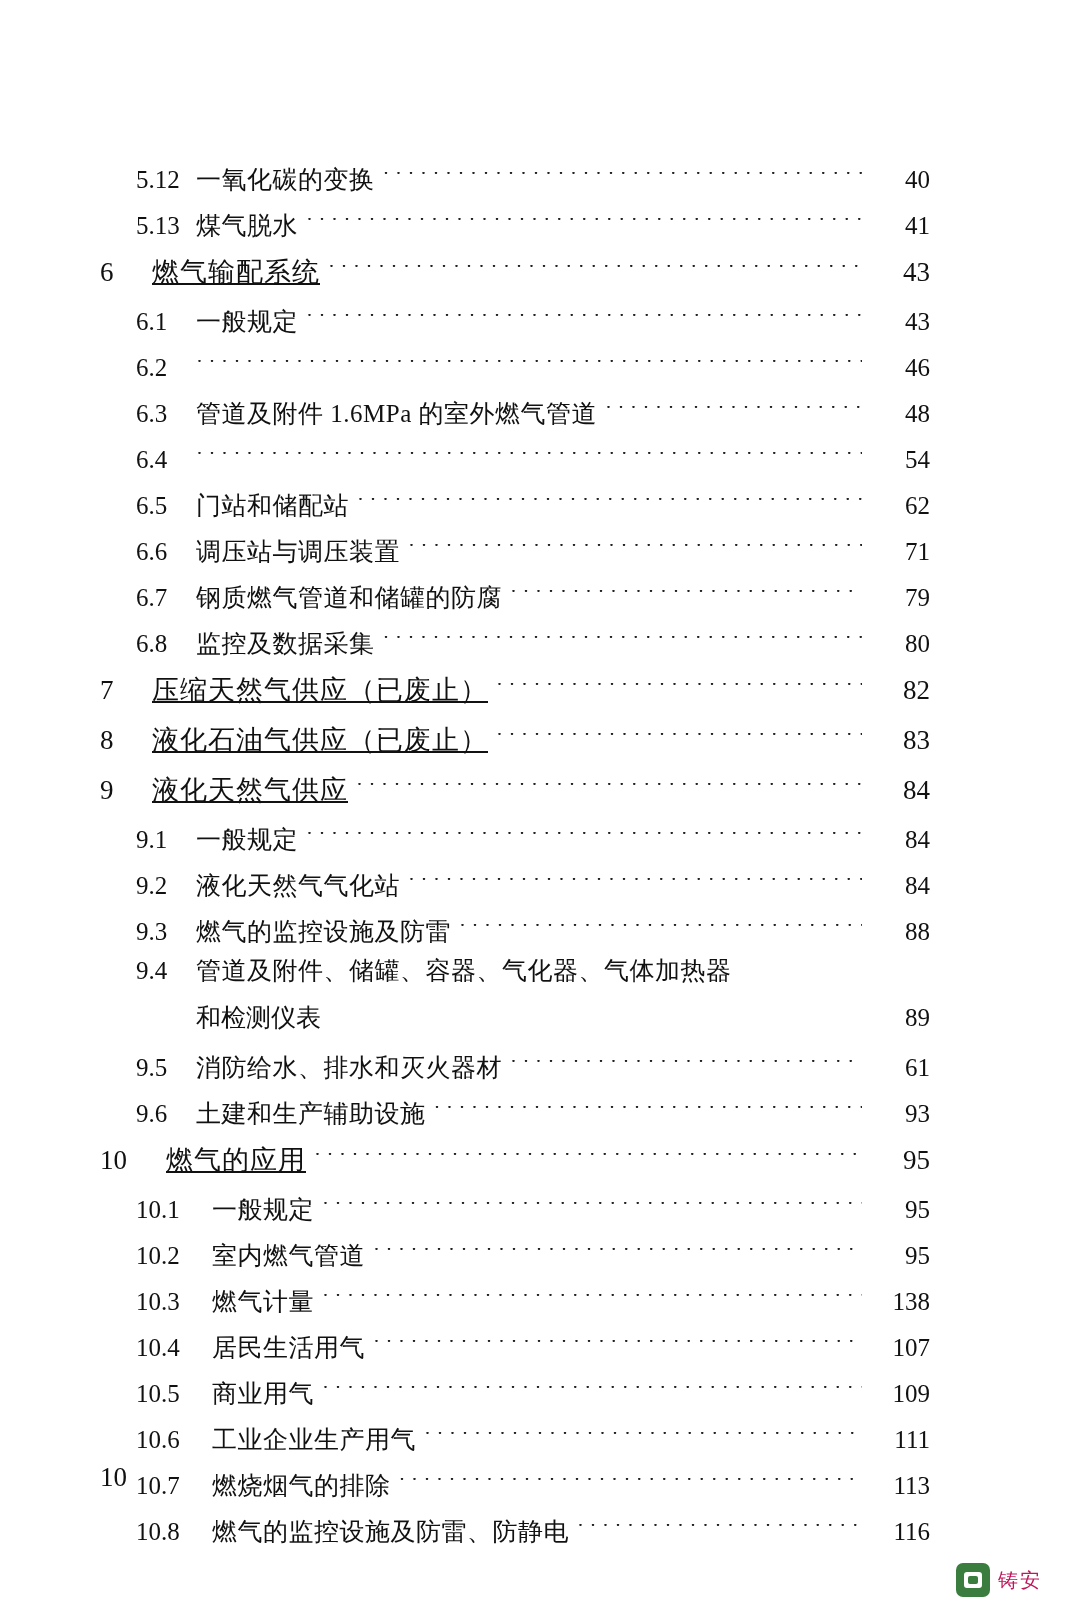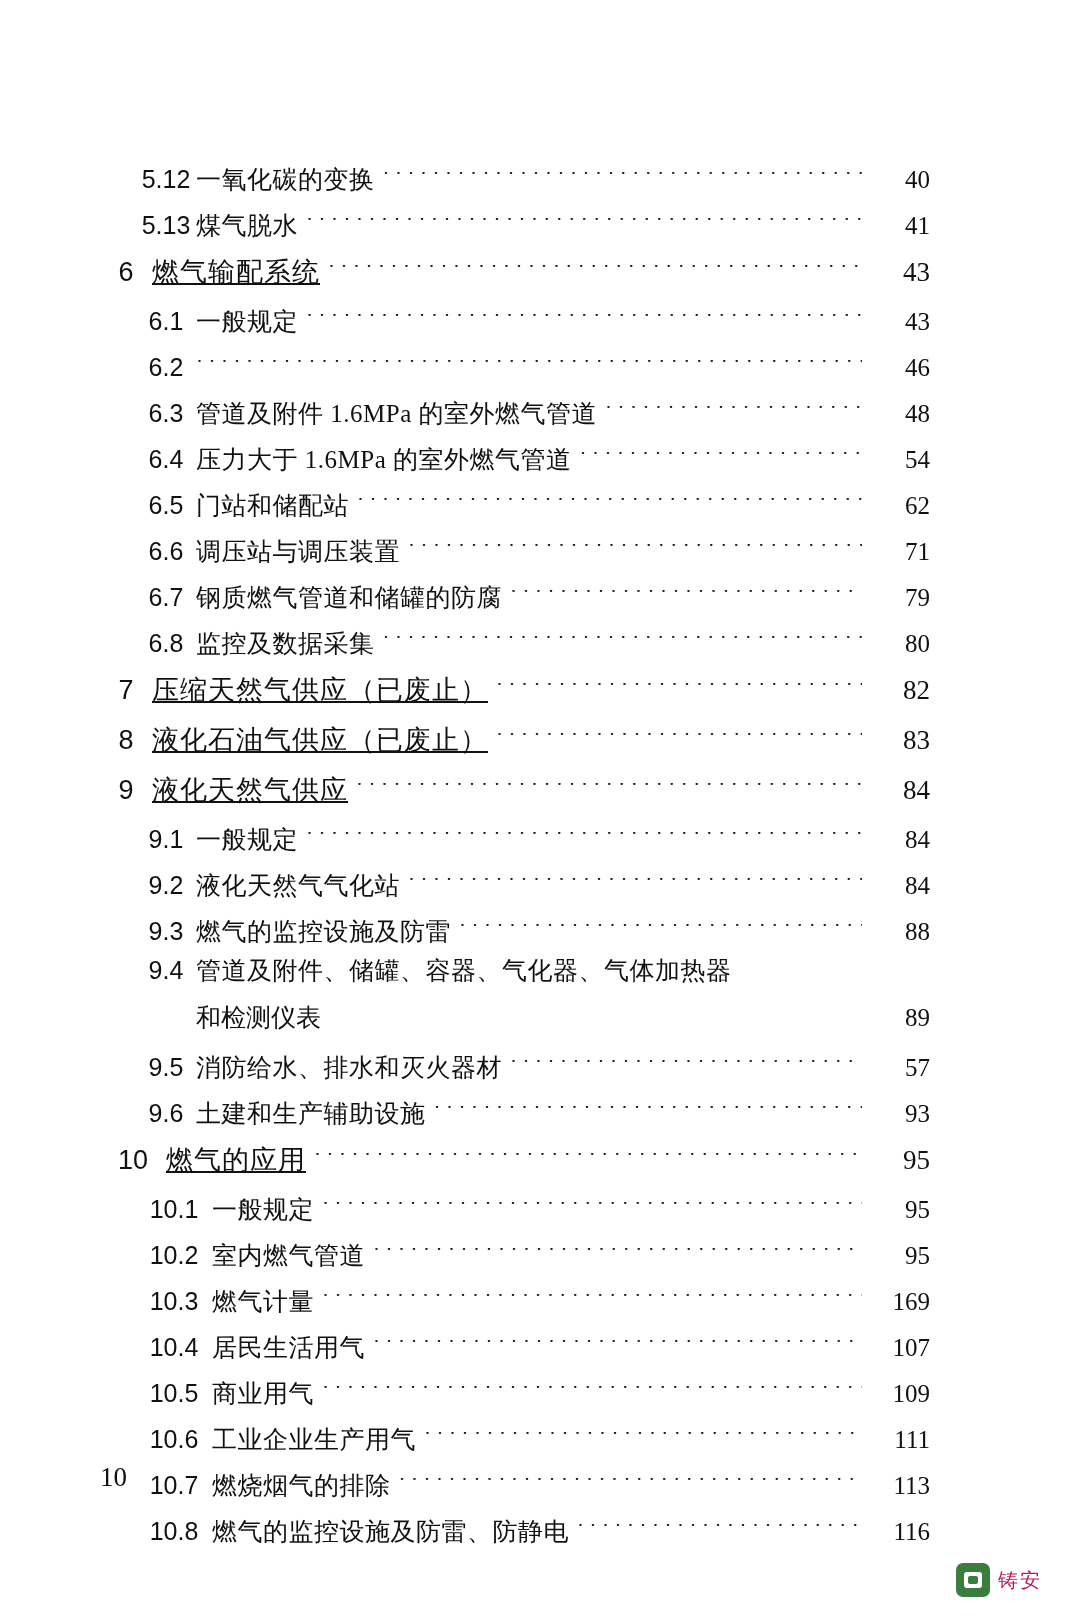--- a/index.html
+++ b/index.html
@@ -29,23 +29,23 @@
   }
   .row {
     display: flex;
     align-items: baseline;
     width: 100%;
     margin-bottom: 14px;
     line-height: 1.0;
   }
   .num {
     flex: 0 0 auto;
-    text-align: center;
+    text-align: left;
     white-space: pre;
-    font-family: Liberation Sans, sans-serif;
+    font-family: Liberation Serif, serif;
   }
   .title {
     flex: 0 0 auto;
     white-space: pre;
     padding-right: 8px;
   }
   .leader {
     flex: 1 1 auto;
     overflow: hidden;
     white-space: nowrap;
@@ -179,21 +179,20 @@
         <span class="pageno">46</span>
       </div>
       <div class="row lvl2">
         <span class="num">6.3</span>
         <span class="title">管道及附件 1.6MPa 的室外燃气管道</span>
         <span class="leader"></span>
         <span class="pageno">48</span>
       </div>
       <div class="row lvl2">
         <span class="num">6.4</span>
-        <span class="title">压力大于 1.6MPa 的室外燃气管道</span>
         <span class="leader"></span>
         <span class="pageno">54</span>
       </div>
       <div class="row lvl2">
         <span class="num">6.5</span>
         <span class="title">门站和储配站</span>
         <span class="leader"></span>
         <span class="pageno">62</span>
       </div>
       <div class="row lvl2">
@@ -259,21 +258,21 @@
       <div class="cont">
         <span class="num"></span>
         <span class="title">和检测仪表</span>
         <span class="leader nodots"></span>
         <span class="pageno">89</span>
       </div>
       <div class="row lvl2">
         <span class="num">9.5</span>
         <span class="title">消防给水、排水和灭火器材</span>
         <span class="leader"></span>
-        <span class="pageno">57</span>
+        <span class="pageno">61</span>
       </div>
       <div class="row lvl2">
         <span class="num">9.6</span>
         <span class="title">土建和生产辅助设施</span>
         <span class="leader"></span>
         <span class="pageno">93</span>
       </div>
       <div class="row lvl1 wide">
         <span class="num">10</span>
         <span class="title">燃气的应用</span>
@@ -289,21 +288,21 @@
       <div class="row lvl2 wide">
         <span class="num">10.2</span>
         <span class="title">室内燃气管道</span>
         <span class="leader"></span>
         <span class="pageno">95</span>
       </div>
       <div class="row lvl2 wide">
         <span class="num">10.3</span>
         <span class="title">燃气计量</span>
         <span class="leader"></span>
-        <span class="pageno">169</span>
+        <span class="pageno">138</span>
       </div>
       <div class="row lvl2 wide">
         <span class="num">10.4</span>
         <span class="title">居民生活用气</span>
         <span class="leader"></span>
         <span class="pageno">107</span>
       </div>
       <div class="row lvl2 wide">
         <span class="num">10.5</span>
         <span class="title">商业用气</span>

